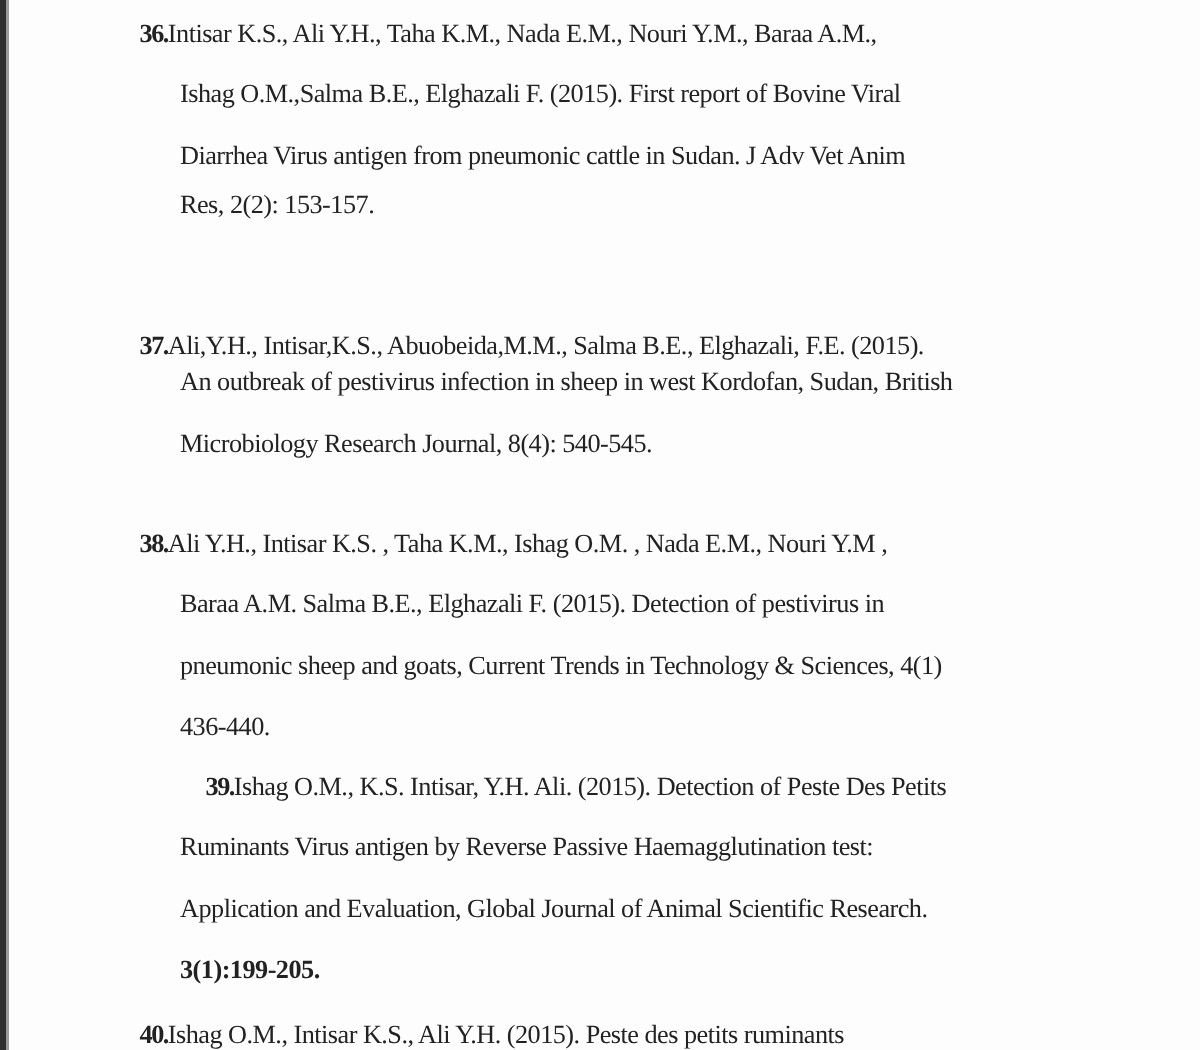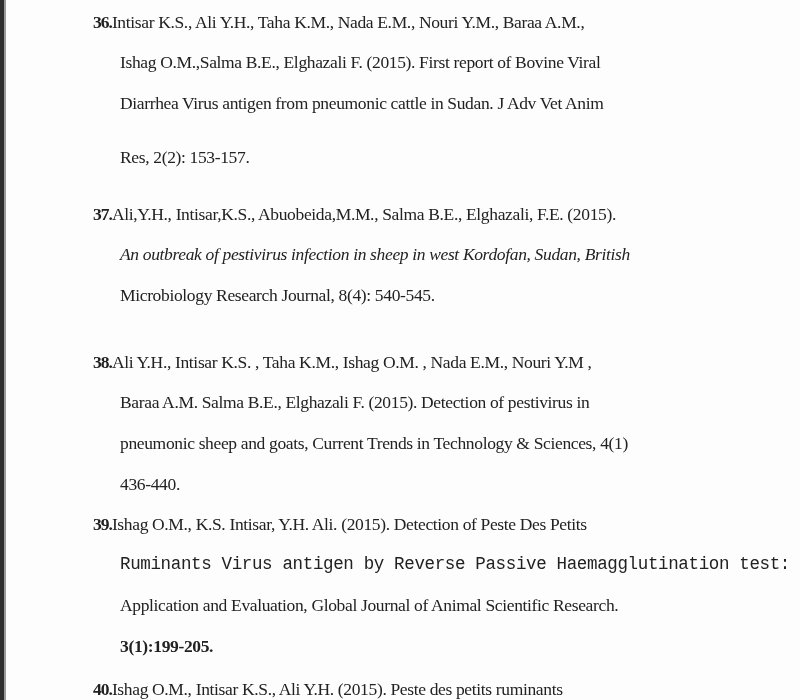--- a/index.html
+++ b/index.html
@@ -68,39 +68,39 @@
 <div class="viewport">
   <div class="left-edge"></div>
   <div class="left-edge-shade"></div>
 
   <div class="page">
 
     <div class="ref" style="top:2px;">
       <div class="line first" style="top:0px;"><span class="num">36.</span><span>Intisar K.S., Ali Y.H., Taha K.M., Nada E.M., Nouri Y.M., Baraa A.M.,</span></div>
       <div class="line cont" style="top:40px;">Ishag O.M.,Salma B.E., Elghazali F. (2015). First report of Bovine Viral</div>
       <div class="line cont" style="top:81px;">Diarrhea Virus antigen from pneumonic cattle in Sudan. J Adv Vet Anim</div>
-      <div class="line cont" style="top:135px;">Res, 2(2): 153-157.</div>
+      <div class="line cont" style="top:114px;">Res, 2(2): 153-157.</div>
     </div>
 
     <div class="ref" style="top:194px;">
-      <div class="line first" style="top:0px;"><span class="num">37.</span><span>Ali,Y.H., Intisar,K.S., Abuobeida,M.M., Salma B.E., Elghazali, F.E.  (2015).</span></div>
-      <div class="line cont" style="top:40px;font-style:italic;">An outbreak of pestivirus infection in sheep in west Kordofan, Sudan, British</div>
+      <div class="line first" style="top:16px;"><span class="num">37.</span><span>Ali,Y.H., Intisar,K.S., Abuobeida,M.M., Salma B.E., Elghazali, F.E.  (2015).</span></div>
+      <div class="line cont" style="top:40px;">An outbreak of pestivirus infection in sheep in west Kordofan, Sudan, British</div>
       <div class="line cont" style="top:81px;text-align:right;">Microbiology Research Journal, 8(4): 540-545.</div>
     </div>
 
     <div class="ref" style="top:342px;">
       <div class="line first" style="top:0px;"><span class="num">38.</span><span>Ali Y.H., Intisar K.S. , Taha K.M.,   Ishag O.M. , Nada E.M., Nouri Y.M ,</span></div>
       <div class="line cont" style="top:40px;">Baraa A.M. Salma B.E., Elghazali F. (2015). Detection of pestivirus in</div>
       <div class="line cont" style="top:81px;">pneumonic sheep and goats, Current Trends in Technology &amp; Sciences, 4(1)</div>
       <div class="line cont" style="top:122px;">436-440.</div>
     </div>
 
     <div class="ref" style="top:504px;">
-      <div class="line first" style="top:0px;"><span class="num">39.</span><span>Ishag O.M., K.S. Intisar, Y.H. Ali. (2015). Detection of Peste Des Petits</span></div>
-      <div class="line cont" style="top:40px;font-family:Liberation Mono, monospace;">Ruminants Virus antigen by Reverse Passive Haemagglutination test:</div>
+      <div class="line first" style="top:0px;margin-left:44px;"><span class="num">39.</span><span>Ishag O.M., K.S. Intisar, Y.H. Ali. (2015). Detection of Peste Des Petits</span></div>
+      <div class="line cont" style="top:40px;">Ruminants Virus antigen by Reverse Passive Haemagglutination test:</div>
       <div class="line cont" style="top:81px;">Application and Evaluation, Global Journal of Animal Scientific Research.</div>
       <div class="line cont" style="top:122px;font-weight:bold;">3(1):199-205.</div>
     </div>
 
     <div class="ref" style="top:669px;">
       <div class="line first" style="top:0px;"><span class="num">40.</span><span>Ishag O.M., Intisar K.S., Ali Y.H.  (2015). Peste des petits ruminants</span></div>
     </div>
 
   </div>
 </div>

